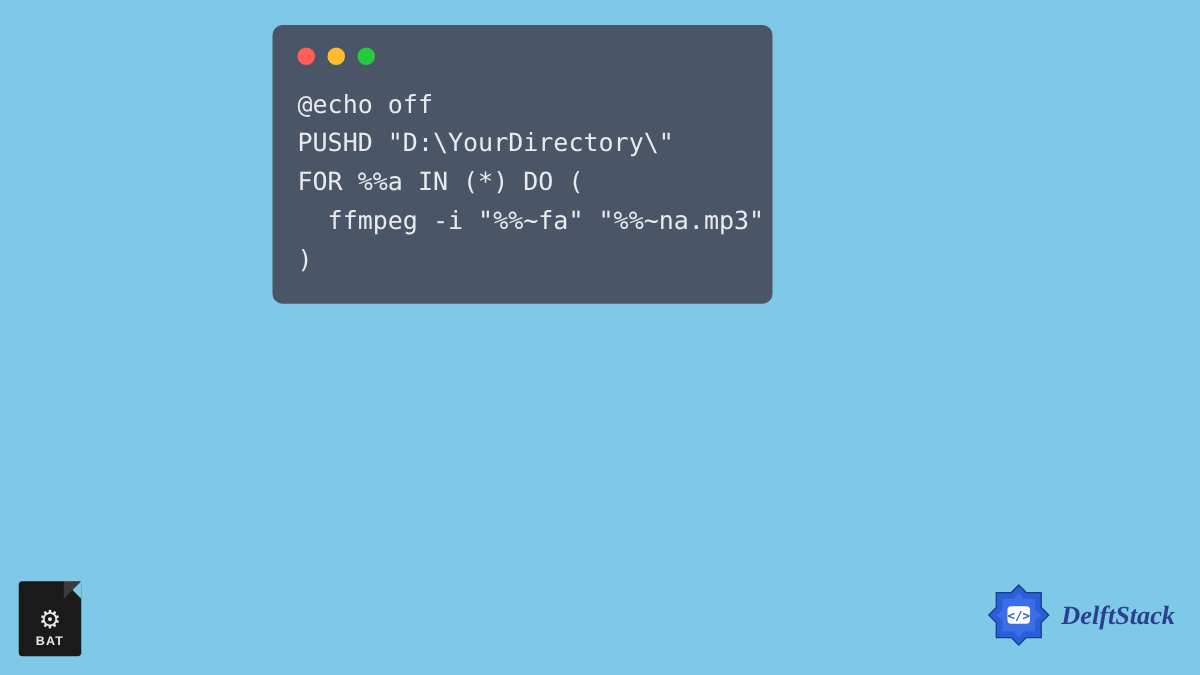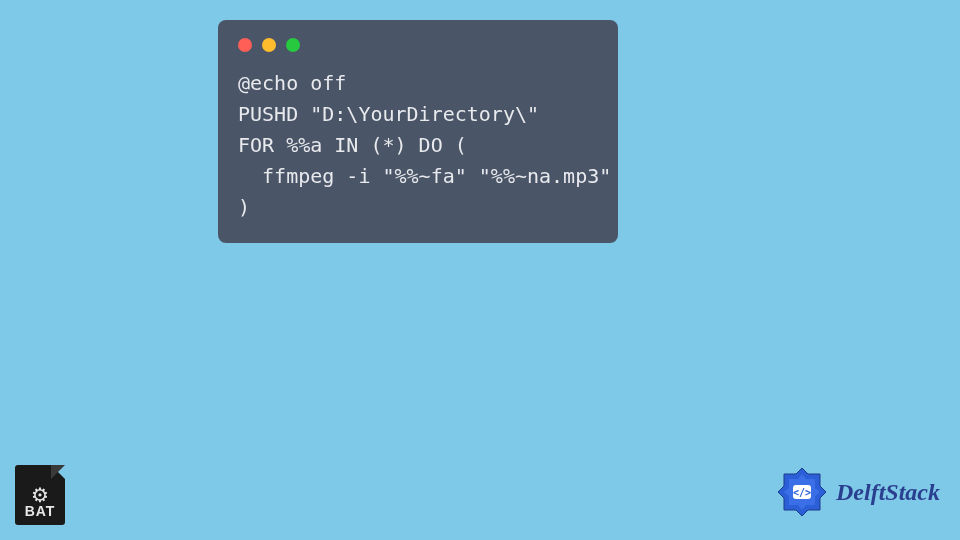--- a/index.html
+++ b/index.html
@@ -74,40 +74,40 @@
     transform: translate(0, 0);
   }
   .gear {
     color: #e8e8e8;
     font-size: 20px;
     position: absolute;
     top: 18px;
   }
   .bat-label {
     color: #e8e8e8;
-    font-size: 14px;
+    font-size: 10px;
     font-weight: 600;
     letter-spacing: 1px;
   }
   .logo {
     position: absolute;
     right: 20px;
     bottom: 20px;
     display: flex;
     align-items: center;
     gap: 6px;
   }
   .logo-mark {
     width: 56px;
     height: 56px;
     position: relative;
   }
   .logo-text {
     color: #2a3f8f;
-    font-size: 24px;
+    font-size: 21px;
     font-weight: 600;
     font-style: italic;
     font-family: Georgia, serif;
   }
 </style>
 </head>
 <body>
 
 <div class="code-window">
   <div class="traffic-lights">

